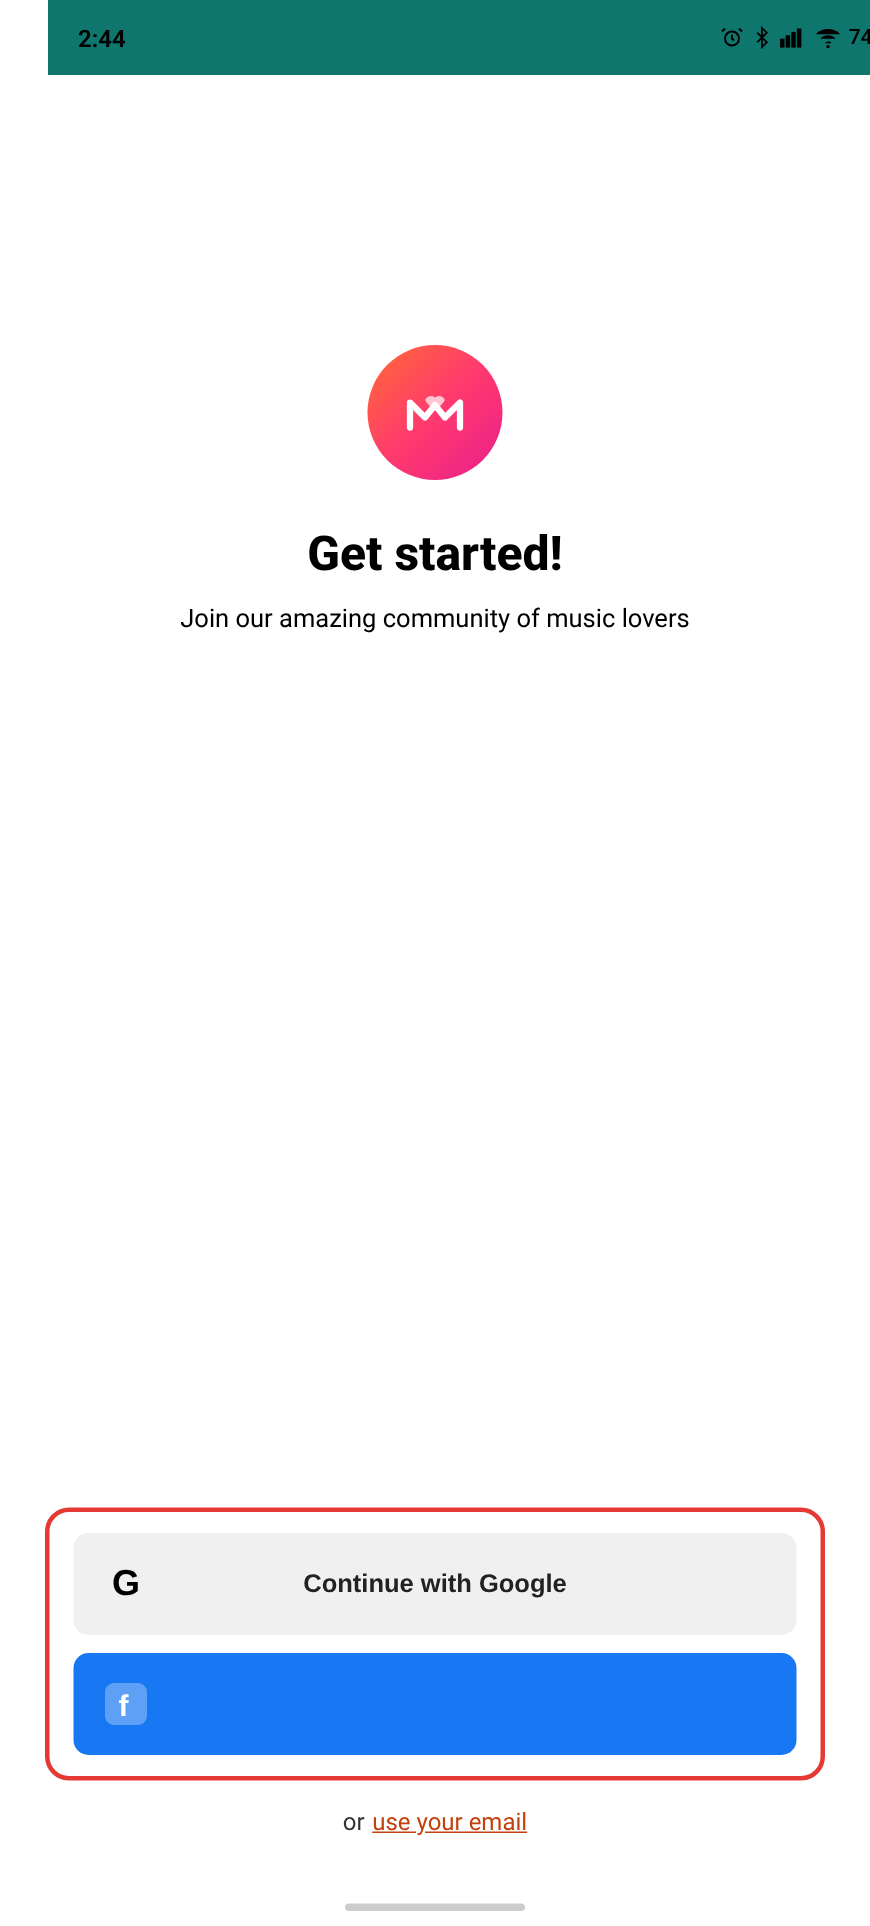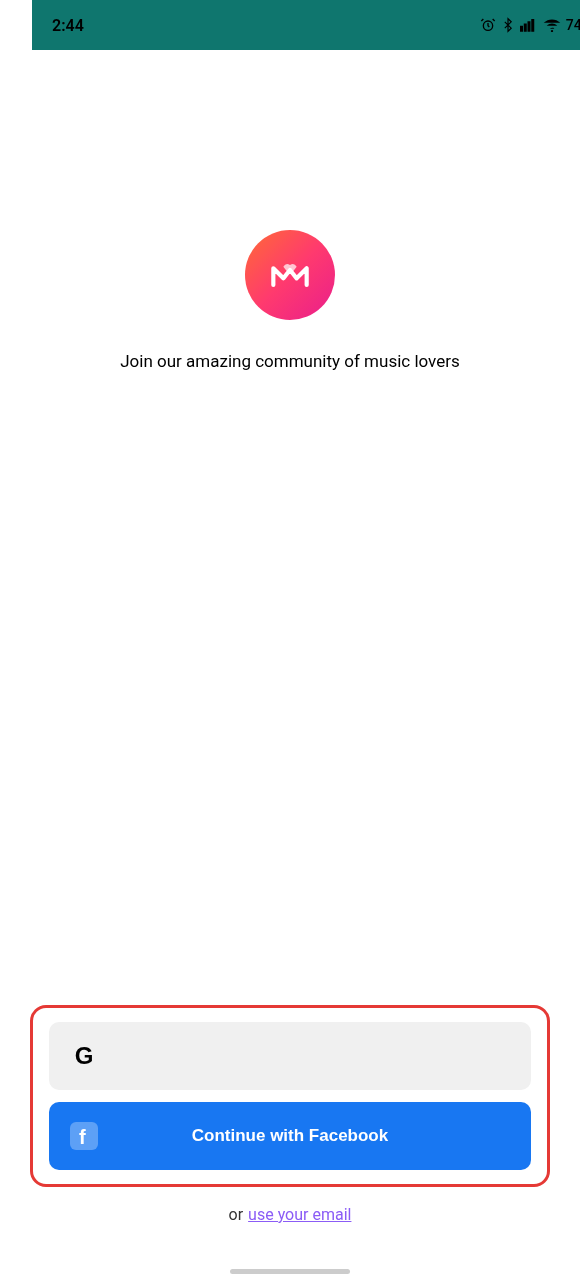--- a/index.html
+++ b/index.html
@@ -170,21 +170,21 @@
 
     .or-email-row {
       display: flex;
       align-items: flex-end;
       gap: 5px;
       font-size: 16px;
       color: #333;
     }
 
     .use-email-link {
-      color: #8b5cf6;
+      color: #c2410c;
       font-size: 16px;
       text-decoration: underline;
       cursor: pointer;
     }
 
     
     .home-indicator {
       position: absolute;
       bottom: 10px;
       left: 50%;
@@ -236,43 +236,44 @@
 
   <div class="logo-circle">
     <svg class="logo-svg" viewBox="0 0 60 60" fill="none" xmlns="http://www.w3.org/2000/svg">
 
       <path d="M10 42 L10 22 L22 34 L30 24 L38 34 L50 22 L50 42" stroke="white" stroke-width="5" stroke-linecap="round" stroke-linejoin="round" fill="none"></path>
 
       <path d="M22 20 Q25 15 30 18 Q35 15 38 20 Q35 25 30 28 Q25 25 22 20Z" fill="rgba(255,255,255,0.7)"></path>
     </svg>
   </div>
 
+  <h1 class="headline">Get started!</h1>
 
   <p class="subheadline">Join our amazing community of music lovers</p>
 </div>
 
 <div class="bottom-section">
 
   <div class="button-group-wrapper">
 
     <button class="btn btn-google">
       <span class="btn-icon">
         <span class="google-g">G</span>
       </span>
+      <span>Continue with Google</span>
     </button>
 
     <button class="btn btn-facebook">
       <span class="btn-icon">
 
         <svg width="28" height="28" viewBox="0 0 28 28" fill="none">
           <rect width="28" height="28" rx="6" fill="white" fill-opacity="0.3"></rect>
           <text x="9" y="22" font-size="20" font-weight="800" fill="white" font-family="Arial">f</text>
         </svg>
       </span>
-      <span>Continue with Facebook</span>
     </button>
 
   </div>
 
   <div class="or-email-row">
     <span>or</span>
     <span class="use-email-link">use your email</span>
   </div>
 
 </div>

